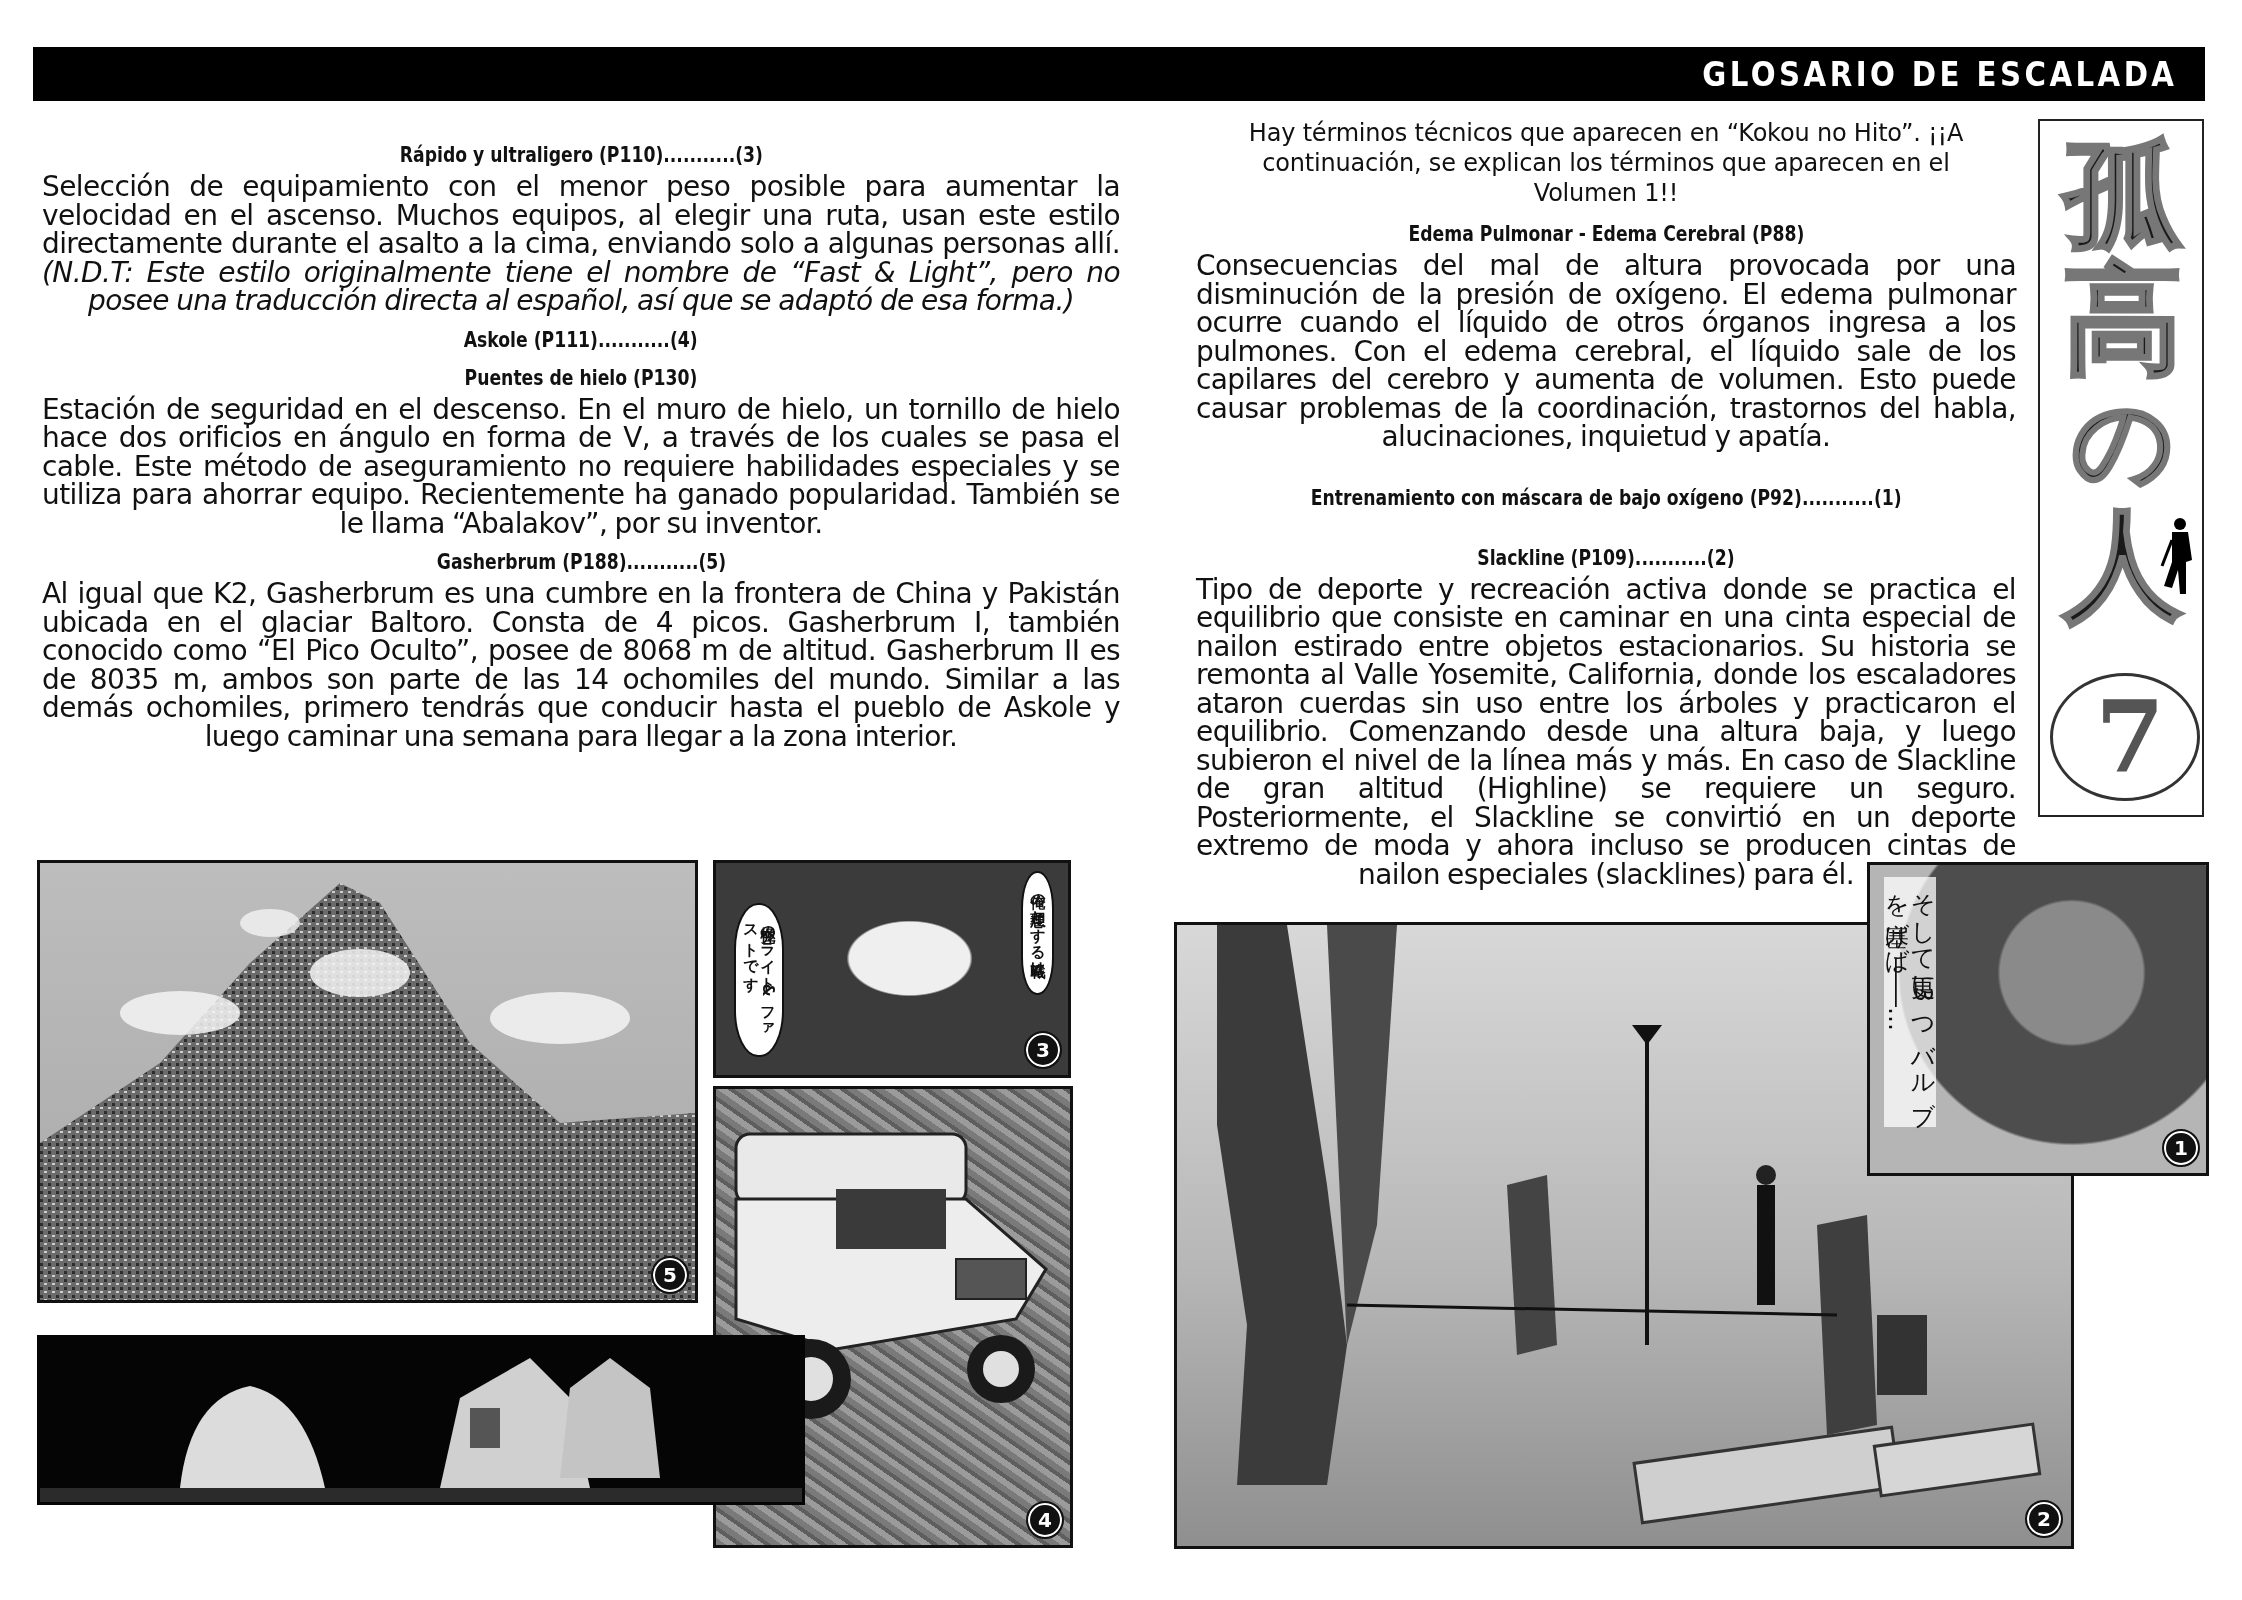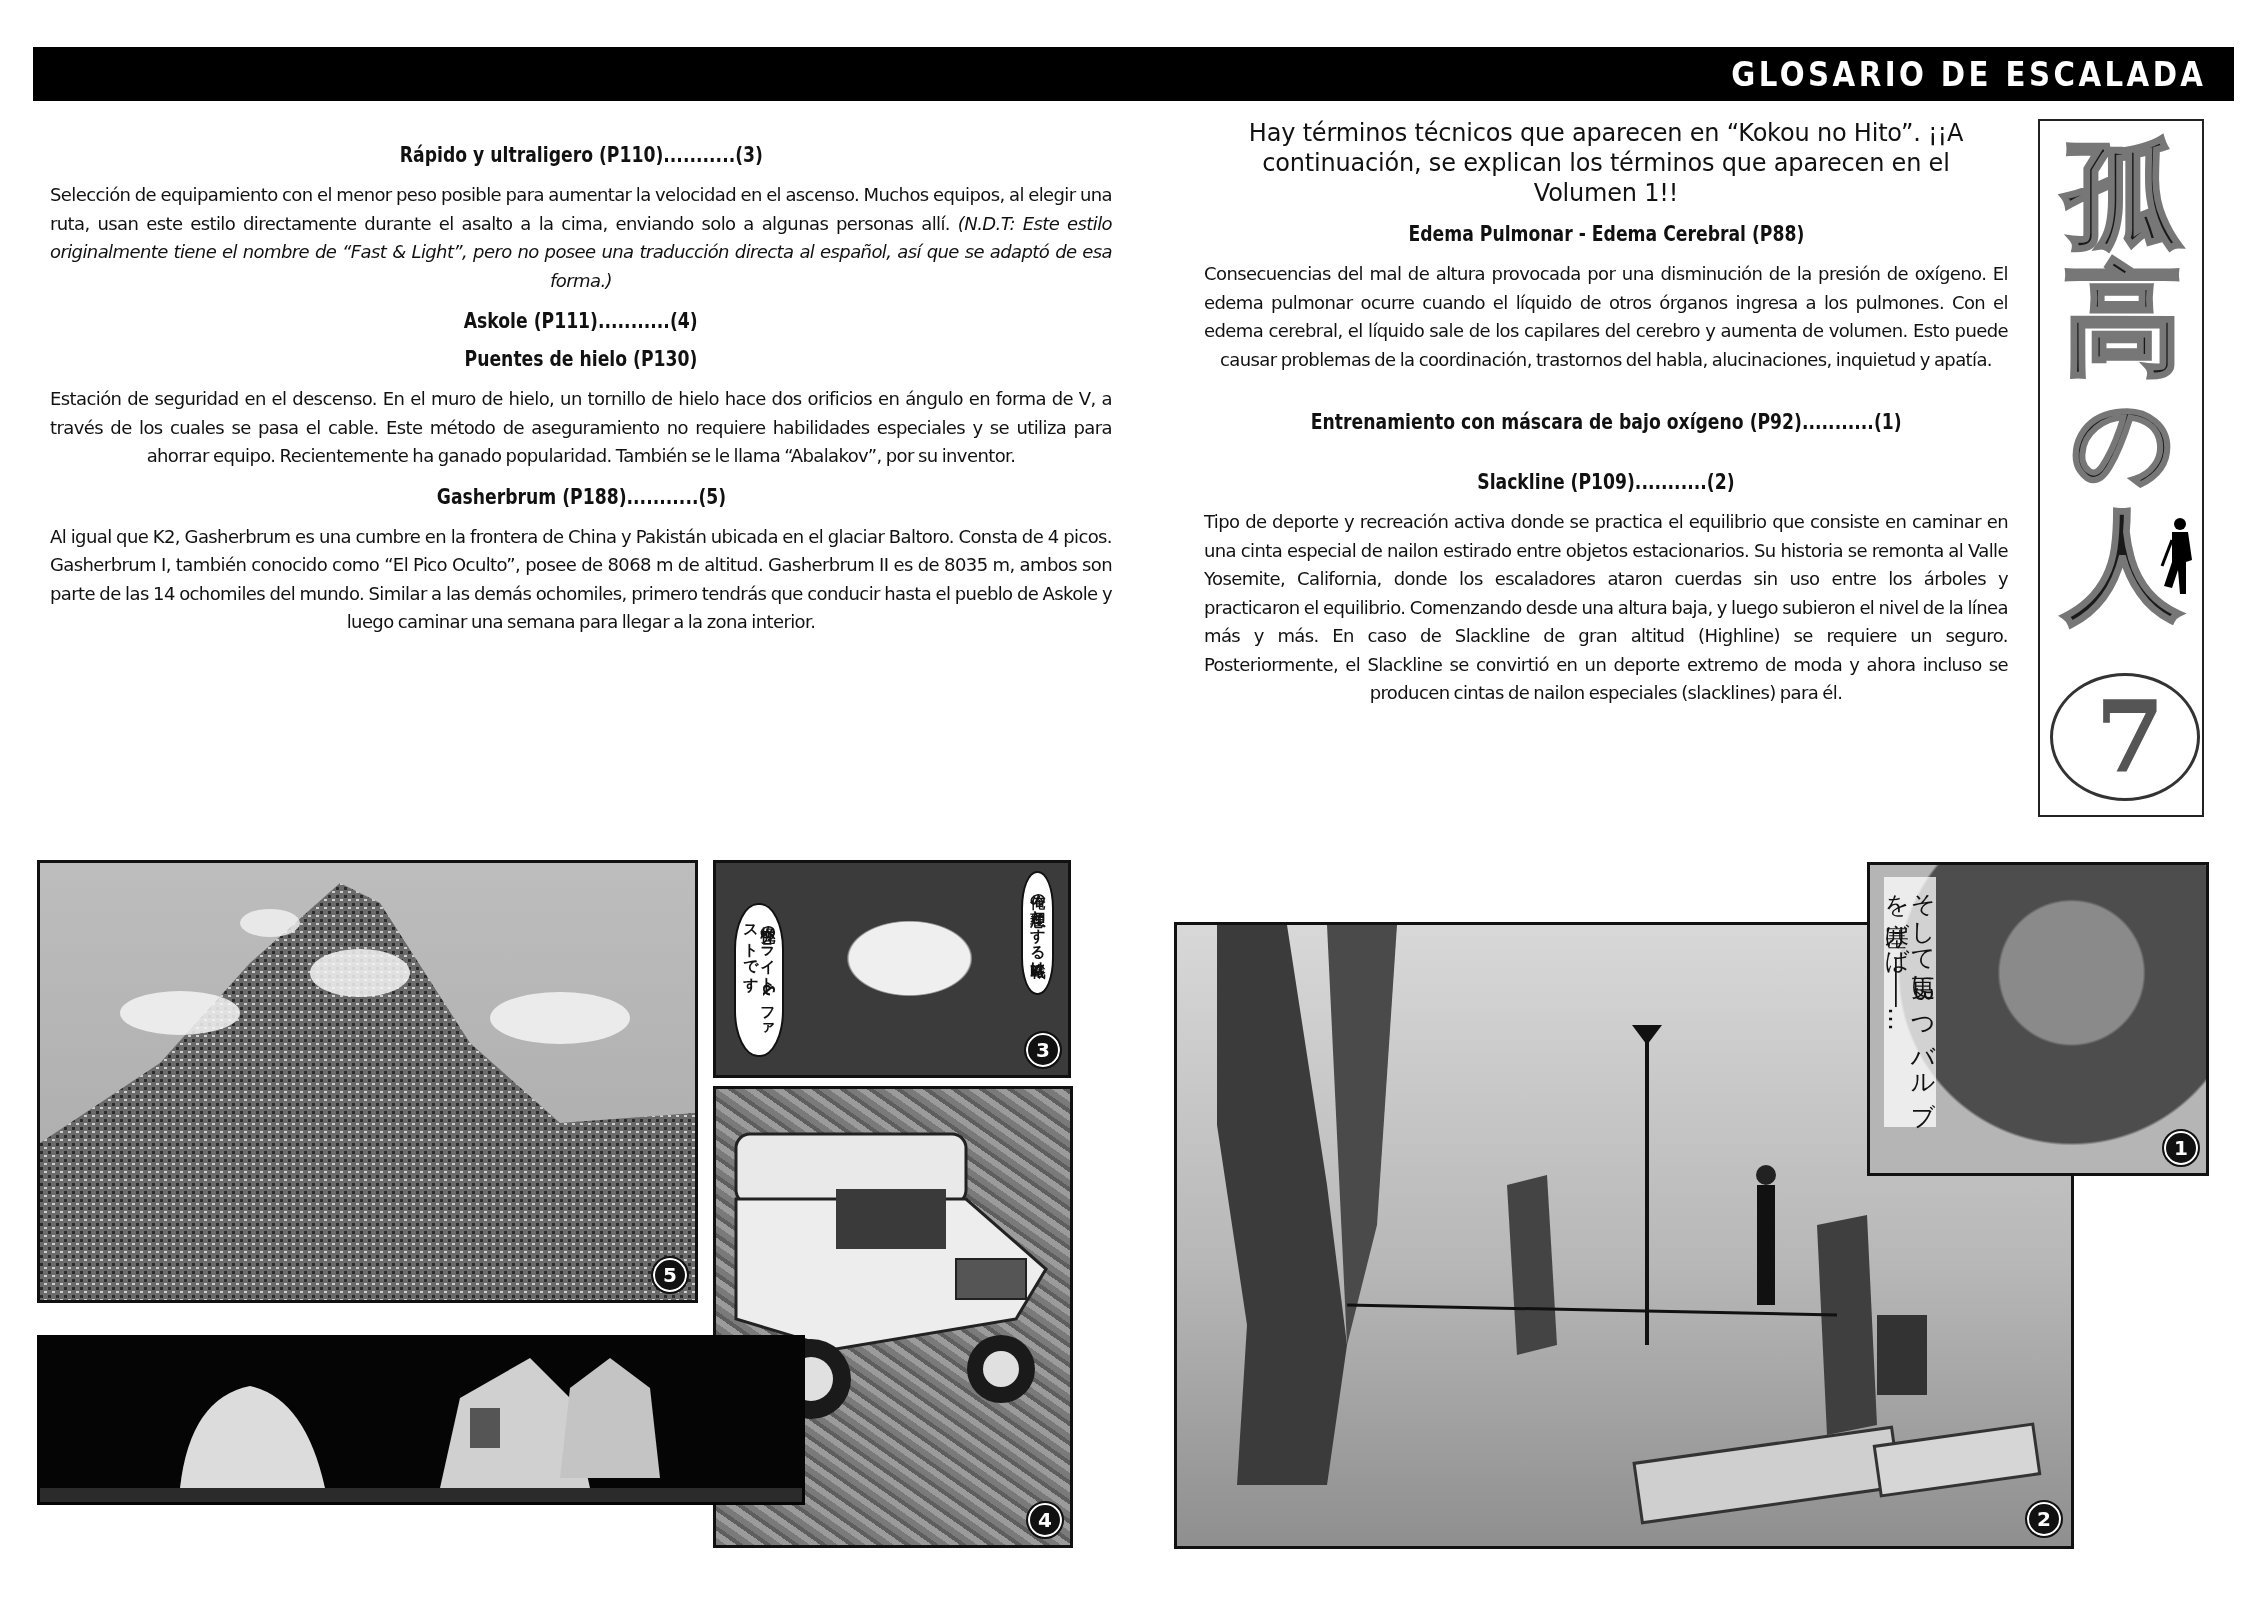--- a/index.html
+++ b/index.html
@@ -4,42 +4,41 @@
 <style>
   html, body { margin:0; padding:0; }
   body {
     width:2242px; height:1600px; position:relative; overflow:hidden;
     background:#ffffff; color:#111;
     font-family:"Liberation Sans", "DejaVu Sans", sans-serif;
   }
   .header-bar {
     position:absolute; left:33px; top:47px; width:2172px; height:54px;
     background:#000;
-    padding-left:29px;
   }
   .header-title {
     position:absolute; right:28px; top:4px;
     color:#fff; font-family:"DejaVu Sans", sans-serif; font-weight:bold;
     font-size:34px; letter-spacing:4px; transform:scaleX(0.86); transform-origin:right center;
     line-height:46px;
   }
   .col {
     position:absolute; text-align:center;
     font-family:"DejaVu Sans", sans-serif;
   }
   .col-left { left:38px; top:141px; width:1086px; }
   .col-right { left:1192px; top:118px; width:828px; }
   .entry { margin-bottom:10px; }
   .term {
     font-weight:bold; font-size:21px; line-height:28px;
     transform:scaleX(0.82); display:inline-block;
     white-space:nowrap;
   }
   .desc {
-    font-size:18px; line-height:28.5px; margin:12px;
+    font-size:28px; line-height:28.5px; margin:4px;
     letter-spacing:-0.6px; word-spacing:-1px;
   }
   .desc.justified { text-align:justify; text-align-last:center; }
   .desc i { font-style:italic; }
   .intro {
     font-size:24px; line-height:30px; margin:0 0 12px 0; letter-spacing:-0.2px;
   }
   .gap-big { height:22px; }
 
   

